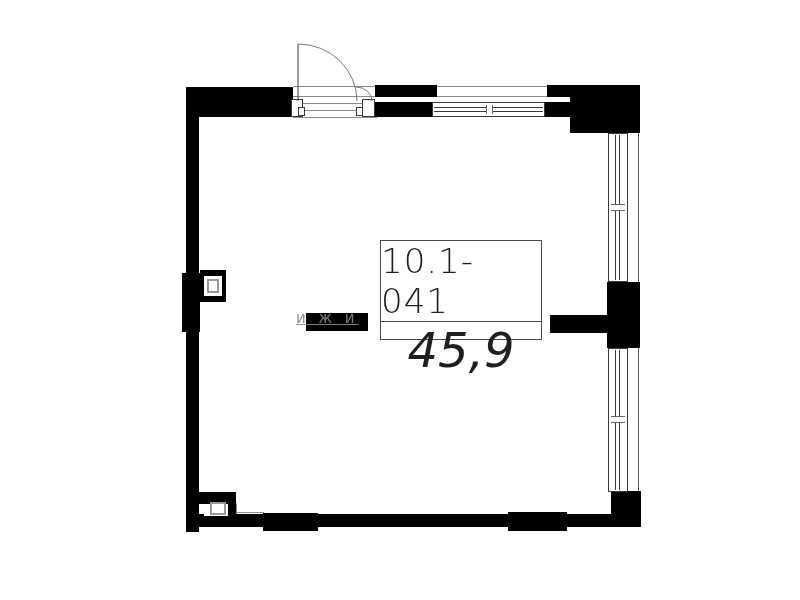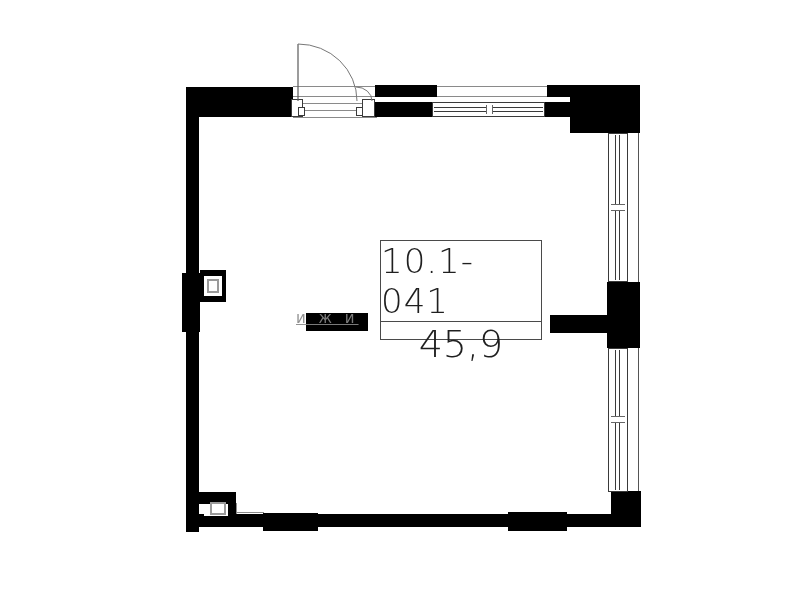--- a/index.html
+++ b/index.html
@@ -16,21 +16,21 @@
   .mullion-v{position:absolute;top:2px;bottom:2px;width:5px;background:#ffffff;border-left:1px solid #666;border-right:1px solid #666;}
   
   .jamb{position:absolute;background:#ffffff;border:1px solid #3a3a3a;box-sizing:border-box;}
   .jamb-notch{position:absolute;background:#ffffff;border:1px solid #3a3a3a;box-sizing:border-box;}
   
   .shaft-outer{position:absolute;background:#ffffff;}
   .shaft-inner{position:absolute;background:#ffffff;border:2px solid #9a9a9a;box-sizing:border-box;}
   
   .unit-box{position:absolute;left:380px;top:240px;width:162px;height:100px;background:#ffffff;border:1px solid #4a4a4a;box-sizing:border-box;z-index:6;display:flex;flex-direction:column;}
   .unit-row1{flex:0 0 52px;border-bottom:1px solid #4a4a4a;box-sizing:border-box;display:flex;align-items:center;justify-content:center;font-size:34px;font-weight:300;letter-spacing:1px;color:#1f1f1f;}
-  .unit-row2{flex:1;display:flex;align-items:center;justify-content:center;font-size:38px;font-weight:300;color:#1f1f1f;}
+  .unit-row2{flex:1;display:flex;align-items:center;justify-content:center;font-size:48px;font-weight:300;color:#1f1f1f;font-style:italic;}
   .watermark{position:absolute;left:296px;top:309px;z-index:7;font-size:15px;letter-spacing:4px;color:rgba(135,135,135,0.9);text-decoration:underline;}
   svg{position:absolute;overflow:visible;}
 </style>
 </head>
 <body>
 
 <div class="page">
 
   <div class="tline" style="left:293px;top:86px;width:347px;height:1px;"></div>
   <div class="tline" style="left:293px;top:96px;width:279px;height:1px;"></div>

